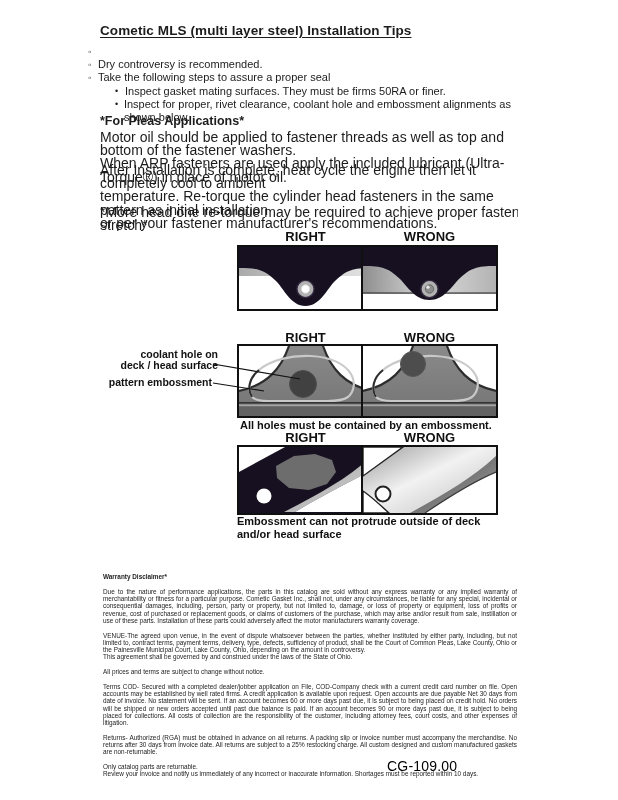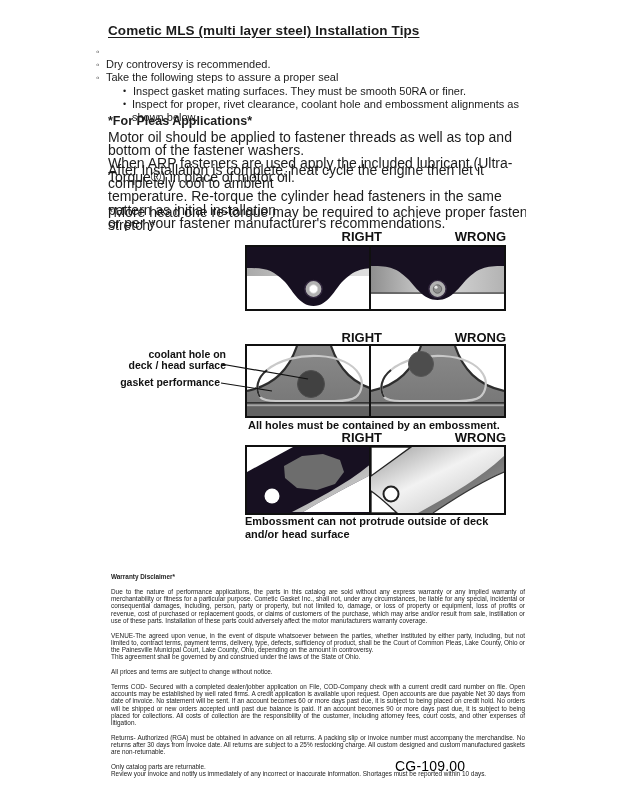--- a/index.html
+++ b/index.html
@@ -1,35 +1,35 @@
 <!DOCTYPE html>
 <html><head>
 <meta charset="utf-8">
 <style>
   html,body { margin:0; padding:0; background:#ffffff; }
   .page {
     position:relative; width:518px; height:800px; background:#ffffff;
-    font-family:"Liberation Sans", sans-serif; color:#1c1c1c; overflow:hidden;margin-left:8px;
+    font-family:"Liberation Sans", sans-serif; color:#1c1c1c; overflow:hidden;
   }
   .title {
     position:absolute; left:100px; top:23px; font-size:13.5px; font-weight:bold;
     text-decoration:underline; text-underline-offset:2px; letter-spacing:0.1px;
   }
   .bullets { position:absolute; left:88px; top:45px; font-size:11px; line-height:13.2px; }
   .b-row { display:flex; }
   .b-icon { width:8px; font-size:10px; margin-right:2px; }
   .sub { margin-left:27px; }
   .sub .b-icon { font-size:9px; }
   .diesel-heading { position:absolute; left:100px; top:114px; font-size:12.5px; font-weight:bold; }
   .para { position:absolute; left:100px; width:440px; font-size:14px; line-height:13.2px; white-space:pre-line; }
   .p1 { top:131px; }
   .p2 { top:164px; }
   .p3 { top:206px; }
 
-  .fig-label { position:absolute; width:137px; text-align:right; font-size:13px; font-weight:bold; color:#111; }
+  .fig-label { position:absolute; width:137px; text-align:center; font-size:13px; font-weight:bold; color:#111; }
   .fig-box { position:absolute; width:137px; background:#fff; border:2px solid #101010; box-sizing:border-box; }
   .fig-box svg { display:block; width:100%; height:100%; }
   .r1 { top:245px; height:66px; }
   .r2 { top:344px; height:74px; }
   .r3 { top:445px; height:70px; }
   .colL { left:237px; } .colR { left:361px; }
   .fig-caption { position:absolute; font-size:11px; font-weight:bold; line-height:12.5px; color:#111; }
   .cap1 { left:237px; top:313px; }
   .cap2 { left:240px; top:419px; }
   .cap3 { left:237px; top:515px; width:265px; }
@@ -57,21 +57,21 @@
     <div class="b-row">
       <span class="b-icon">◦</span>
       <span>Dry controversy is recommended.</span>
     </div>
     <div class="b-row">
       <span class="b-icon">◦</span>
       <span>Take the following steps to assure a proper seal</span>
     </div>
     <div class="b-row sub">
       <span class="b-icon">•</span>
-      <span>Inspect gasket mating surfaces.  They must be smooth 50RA or finer.</span>
+      <span>Inspect gasket mating surfaces.  They must be firms 50RA or finer.</span>
     </div>
     <div class="b-row sub">
       <span class="b-icon">•</span>
       <span>Inspect for proper, rivet clearance, coolant hole and embossment alignments as shown below.</span>
     </div>
   </div>
 
   <div class="diesel-heading">*For Pleas Applications*</div>
   <div class="para p1">Motor oil should be applied to fastener threads as well as top and bottom of the fastener washers.
 When ARP fasteners are used apply the included lubricant (Ultra-Torque®) in place of motor oil.</div>
@@ -157,21 +157,21 @@
       <path d="M13,51 C8,43 10,32 20,24" fill="none" stroke="#2e2e2e" stroke-width="2"></path>
       <circle cx="50" cy="18" r="12.5" fill="#4d4d4d" stroke="#565656" stroke-width="1"></circle>
       <rect x="0" y="56" width="133" height="14" fill="#626262"></rect>
       <rect x="0" y="56" width="133" height="1.4" fill="#333333"></rect>
       <rect x="0" y="58.4" width="133" height="1.8" fill="#a6a6a6"></rect>
     </svg>
   </div>
 
   <div class="leader lead-coolant">coolant hole on
 deck / head surface</div>
-  <div class="leader lead-emboss">gasket performance</div>
+  <div class="leader lead-emboss">pattern embossment</div>
   <svg class="leader-lines" viewBox="0 0 96 42">
     <line x1="1" y1="10" x2="88" y2="25" stroke="#111" stroke-width="1.2"></line>
     <line x1="1" y1="29" x2="52" y2="37" stroke="#111" stroke-width="1.2"></line>
   </svg>
   <div class="fig-caption cap2">All holes must be contained by an embossment.</div>
 
   <div class="fig-label colL" style="top:430px">RIGHT</div>
   <div class="fig-label colR" style="top:430px">WRONG</div>
 
   <div class="fig-box r3 colL">

